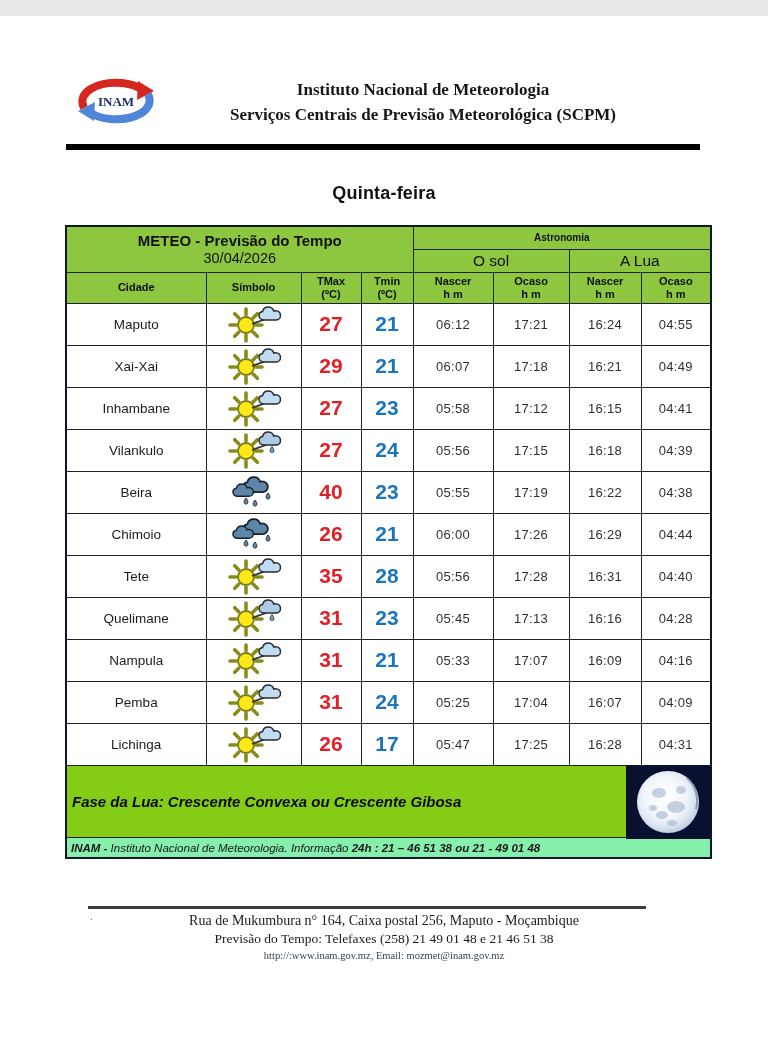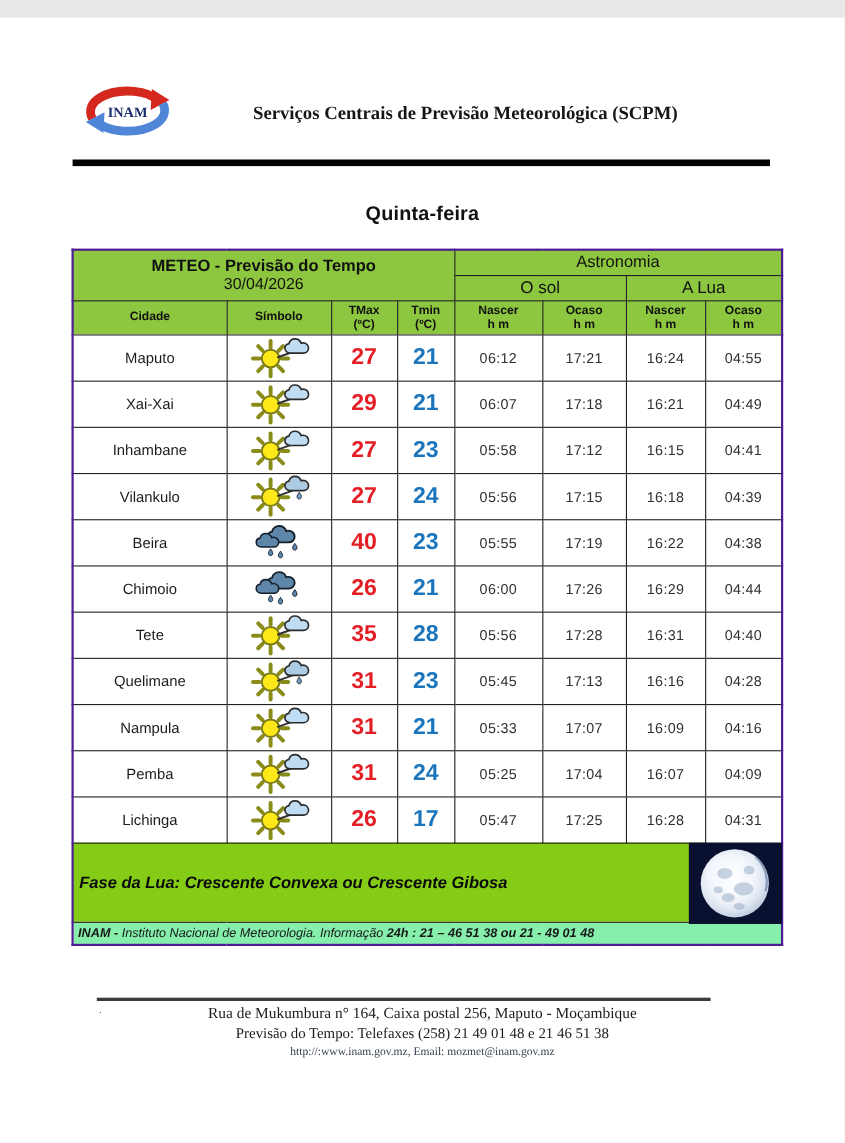--- a/index.html
+++ b/index.html
@@ -18,27 +18,27 @@
     padding-right:28px;
   }
   .thick-rule { height:6px; background:#000; margin:10px 68px 0 66px; }
 
   .day-title { text-align:center; font-size:18px; font-weight:bold; margin-top:33px; letter-spacing:.2px; }
 
   
   .table-wrap { margin:21px 0 0 65px; }
   table.meteo {
     width:645px; border-collapse:collapse; table-layout:fixed;
-    border:2px solid #4c1d95;
+    border:2px solid #0f172a;
   }
   table.meteo th, table.meteo td { border:1.4px solid #222; }
   .green { background:var(--header_green,#8DC63F); }
   th.meteo-head { font-size:15px; font-weight:bold; padding:2px 0; }
   th.meteo-head .date-line { font-weight:normal; font-size:14.5px; margin-top:1px; }
-  th.astro-head { font-size:15px; font-weight:normal; height:23px; }
+  th.astro-head { font-size:10px; font-weight:bold; height:23px; }
   th.body-head  { font-size:15.5px; font-weight:normal; height:23px; }
   th.col-head   { font-size:11px; font-weight:bold; line-height:1.2; height:31px; padding:2px 0; }
   td.cell { text-align:center; height:42px; background:#fff; }
   td.city { font-size:13.5px; color:#1c1c1c; }
   td.icon-cell { padding:0; }
   td.icon-cell svg { display:block; margin:0 auto; }
   td.tmax { color:var(--tmax_red,#E31E25); font-weight:bold; font-size:21px; }
   td.tmin { color:var(--tmin_blue,#1B75BC); font-weight:bold; font-size:21px; }
   td.time { font-size:13px; color:#303030; letter-spacing:.3px; }
 
@@ -111,20 +111,21 @@
     <div class="logo-box">
       <svg width="96" height="58" viewBox="0 0 96 58">
         <path d="M16,36 C8,20 30,9 54,11 C64,12 71,15 75,19" fill="none" stroke="#D4281F" stroke-width="8"></path>
         <polygon points="70,9 86,19 69,28" fill="#D4281F"></polygon>
         <path d="M80,22 C88,38 66,49 42,47 C32,46 25,43 21,39" fill="none" stroke="#4f86d8" stroke-width="8"></path>
         <polygon points="26,49 10,39 27,30" fill="#4f86d8"></polygon>
         <text x="48" y="34" text-anchor="middle" font-family="Liberation Serif, serif" font-size="13" font-weight="bold" fill="#1a2e6e">INAM</text>
       </svg>
     </div>
     <div class="org-titles">
+      <div>Instituto Nacional de Meteorologia</div>
       <div>Serviços Centrais de Previsão Meteorológica (SCPM)</div>
     </div>
   </div>
   <div class="thick-rule"></div>
 
   <div class="day-title">Quinta-feira</div>
 
   <div class="table-wrap">
     <table class="meteo">
       <colgroup>

